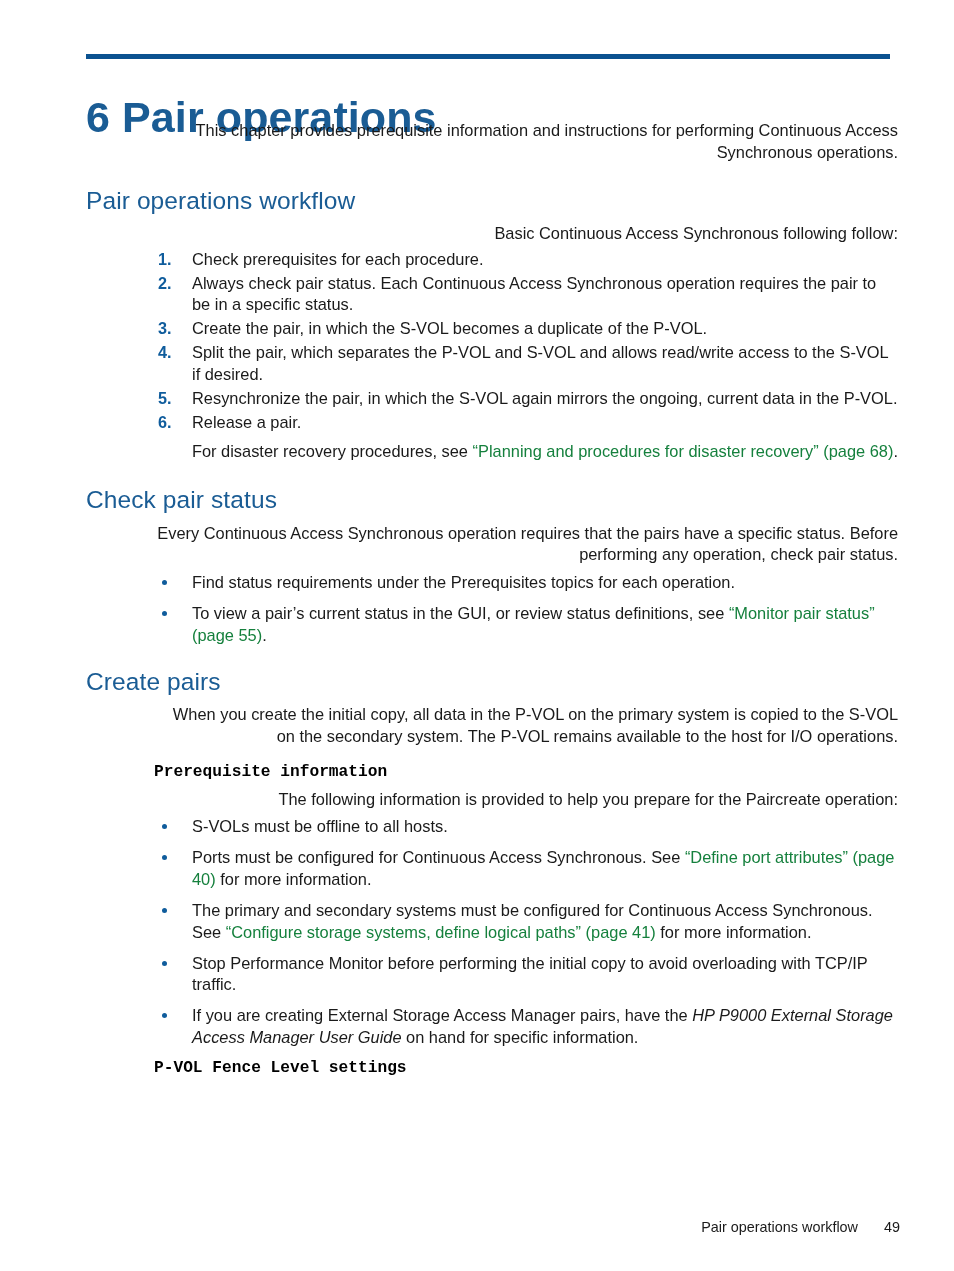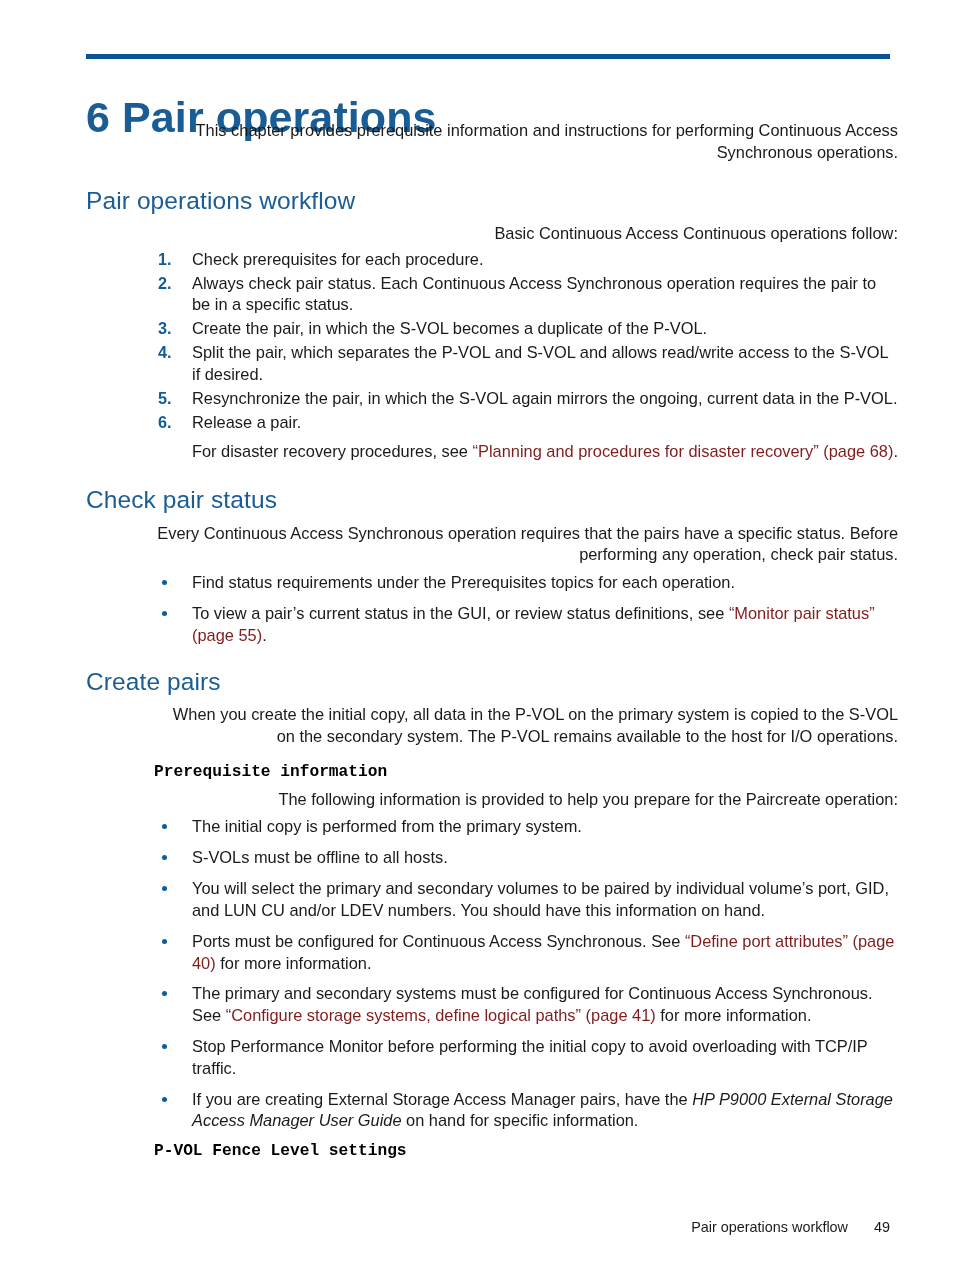--- a/index.html
+++ b/index.html
@@ -123,29 +123,29 @@
     position: absolute;
     left: 76px;
     top: 8px;
     width: 5px;
     height: 5px;
     border-radius: 50%;
     background: #0f5c9c;
   }
 
   a.xref, .xref {
-    color: #7f1d1d;
+    color: #15803d;
     text-decoration: none;
   }
   .italic { font-style: italic; }
 
   
   .footer {
     position: absolute;
-    left: 86px;
+    left: 96px;
     top: 1219px;
     width: 804px;
     text-align: right;
     font-size: 14.4px;
     color: #1a1a1a;
   }
   .footer .f-title { margin-right: 26px; }
   .footer .f-page { }
 </style>
 </head>
@@ -156,21 +156,21 @@
   <div class="top-rule"></div>
 
   <h1 class="chapter-title">6 Pair operations</h1>
 
   <div class="content">
 
     <p class="body-text">This chapter provides prerequisite information and instructions for performing Continuous Access Synchronous operations.</p>
 
     <h2 class="section-head">Pair operations workflow</h2>
 
-    <p class="body-text">Basic Continuous Access Continuous operations follow:</p>
+    <p class="body-text">Basic Continuous Access Synchronous following follow:</p>
 
     <ol class="num-list">
       <li>
         <span class="num">1.</span>
         <span>Check prerequisites for each procedure.</span>
       </li>
       <li>
         <span class="num">2.</span>
         <span>Always check pair status. Each Continuous Access Synchronous operation requires the pair to be in a specific status.</span>
       </li>
@@ -214,29 +214,21 @@
     <p class="body-text">When you create the initial copy, all data in the P-VOL on the primary system is copied to the S-VOL on the secondary system. The P-VOL remains available to the host for I/O operations.</p>
 
 
     <h3 class="sub-head">Prerequisite information</h3>
 
     <p class="body-text">The following information is provided to help you prepare for the Paircreate operation:</p>
 
     <ul class="bullet-list">
       <li>
         <span class="dot"></span>
-        <span>The initial copy is performed from the primary system.</span>
-      </li>
-      <li>
-        <span class="dot"></span>
         <span>S-VOLs must be offline to all hosts.</span>
-      </li>
-      <li>
-        <span class="dot"></span>
-        <span>You will select the primary and secondary volumes to be paired by individual volume’s port, GID, and LUN CU and/or LDEV numbers. You should have this information on hand.</span>
       </li>
       <li>
         <span class="dot"></span>
         <span>Ports must be configured for Continuous Access Synchronous. See </span><a class="xref" href="#">“Define port attributes” (page 40)</a><span> for more information.</span>
       </li>
       <li>
         <span class="dot"></span>
         <span>The primary and secondary systems must be configured for Continuous Access Synchronous. See </span><a class="xref" href="#">“Configure storage systems, define logical paths” (page 41)</a><span> for more information.</span>
       </li>
       <li>

